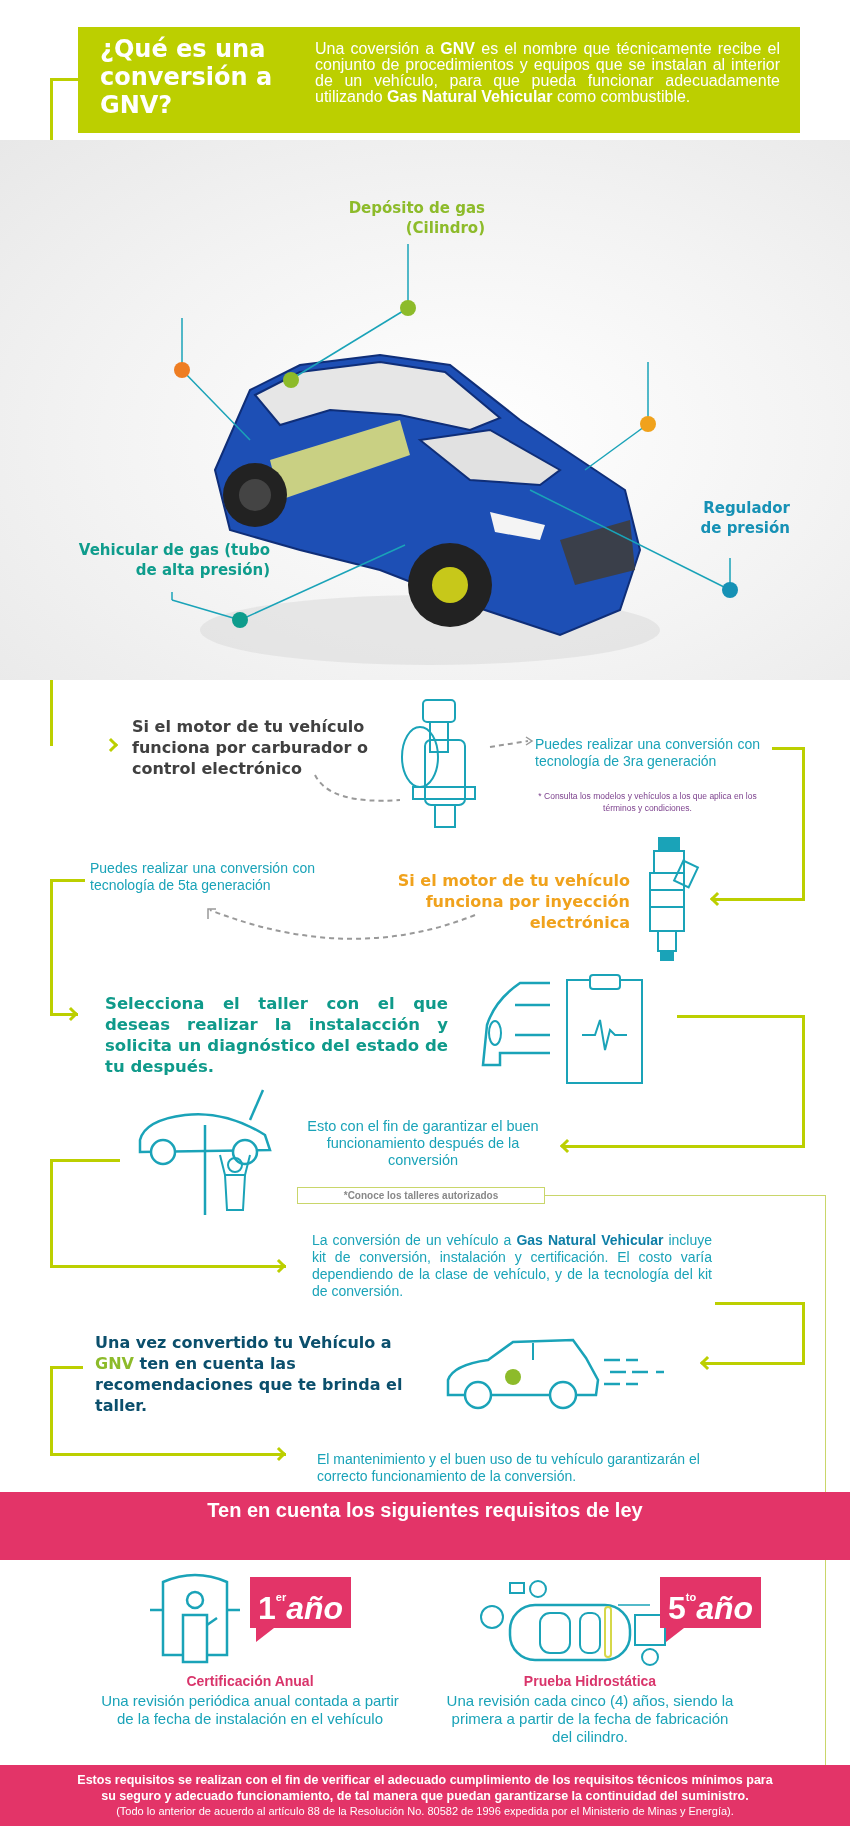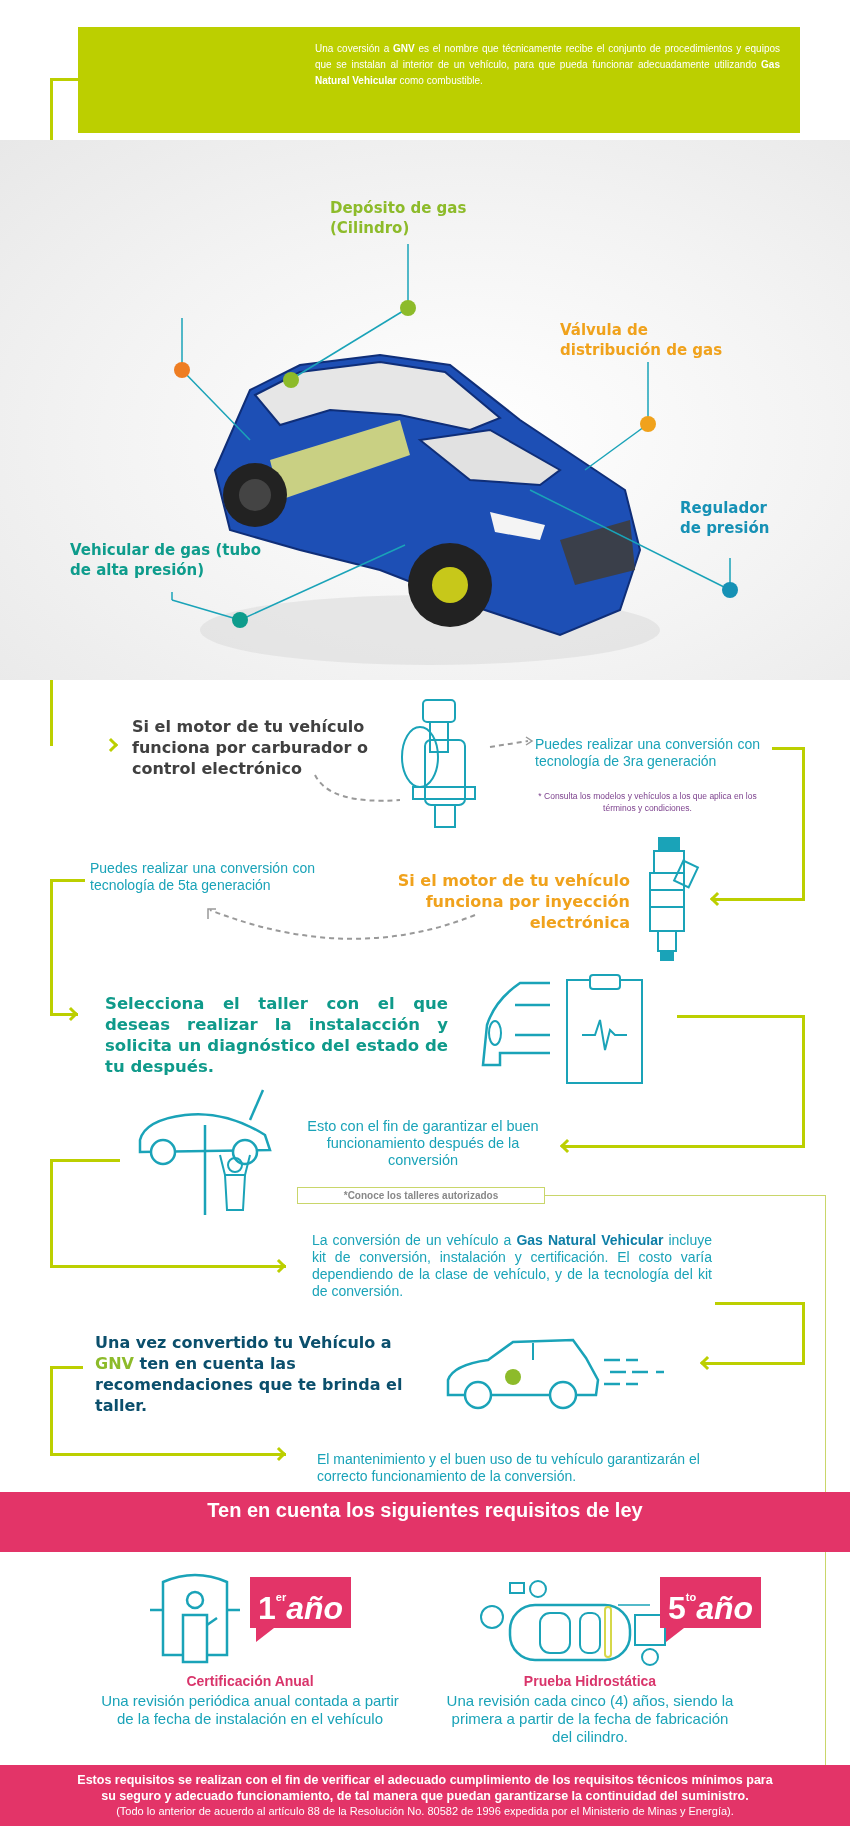--- a/index.html
+++ b/index.html
@@ -7,54 +7,55 @@
   body { position: relative; font-family: "Liberation Sans", sans-serif; }
   .abs { position: absolute; }
   .line-v { position: absolute; width: 3px; background: #bccf00; }
   .line-h { position: absolute; height: 3px; background: #bccf00; }
   .thin-v { position: absolute; width: 1px; background: #c9d66a; }
   .thin-h { position: absolute; height: 1px; background: #c9d66a; }
 
   
   #hero { left: 78px; top: 27px; width: 722px; height: 106px; background: #bccf00; }
   #hero-title { left: 22px; top: 8px; width: 180px; color: #fff; font-family: "DejaVu Sans", sans-serif; font-weight: bold; font-size: 24px; line-height: 28px; }
-  #hero-text { left: 237px; top: 14px; width: 465px; color: #fff; font-size: 10px; line-height: 16px; text-align: justify; }
+  #hero-text { left: 237px; top: 14px; width: 465px; color: #fff; font-size: 16px; line-height: 16px; text-align: justify; }
   #hero-text b { font-weight: bold; }
 
   
   #photo { left: 0; top: 140px; width: 850px; height: 540px;
     background: radial-gradient(ellipse at 55% 55%, #ffffff 0%, #f3f3f3 55%, #e8e8e8 100%); }
-  .lbl { position: absolute; font-family: "DejaVu Sans", sans-serif; font-weight: bold; font-size: 15px; line-height: 20px; text-align: left; }
+  .lbl { position: absolute; font-family: "DejaVu Sans", sans-serif; font-weight: bold; font-size: 15px; line-height: 20px; text-align: right; }
   .dot { position: absolute; width: 16px; height: 16px; border-radius: 50%; }
 
   .flow-text { position: absolute; font-size: 14px; line-height: 17px; color: #1aa3b8; text-align: justify; }
   .flow-bold { position: absolute; font-family: "DejaVu Sans", sans-serif; font-weight: bold; font-size: 16px; line-height: 21px; }
   .arrow-r { position: absolute; width: 10px; height: 10px; border-top: 3px solid #bccf00; border-right: 3px solid #bccf00; transform: rotate(45deg); }
   .arrow-l { position: absolute; width: 10px; height: 10px; border-bottom: 3px solid #bccf00; border-left: 3px solid #bccf00; transform: rotate(45deg); }
 
-  #pink-head { left: 0; top: 1492px; width: 850px; height: 60px; background: #e33468; color: #fff;
+  #pink-head { left: 0; top: 1492px; width: 850px; height: 68px; background: #e33468; color: #fff;
     text-align: center; font-weight: bold; font-size: 20px; line-height: 24px; padding-top: 6px; }
   .req-title { position: absolute; font-weight: bold; color: #d9356b; font-size: 14px; text-align: center; }
   .req-text { position: absolute; color: #1aa3b8; font-size: 15px; line-height: 18px; text-align: center; }
   .badge { position: absolute; background: #e33468; color: #fff; font-weight: bold; font-style: italic; font-size: 32px; line-height: 40px; padding: 0 8px; }
   .badge sup { font-size: 11px; font-style: normal; vertical-align: 18px; }
   .badge .tail { position: absolute; left: 6px; bottom: -14px; width: 0; height: 0; border-top: 14px solid #e33468; border-right: 18px solid transparent; }
   #pink-foot { left: 0; top: 1765px; width: 850px; height: 61px; background: #e33468; color: #fff; text-align: center; padding-top: 7px; }
   #pink-foot .f1 { font-weight: bold; font-size: 12.5px; line-height: 16px; }
   #pink-foot .f2 { font-size: 11px; line-height: 15px; }
   #talleres { left: 297px; top: 1187px; width: 248px; height: 17px; border: 1px solid #c9d66a; font-size: 10px; color: #888; text-align: center; line-height: 15px; font-weight: bold; }
   svg { position: absolute; overflow: visible; }
 </style>
 </head>
 <body>
 
 <div class="line-h" style="left:50px;top:78px;width:30px;"></div>
 <div class="line-v" style="left:50px;top:78px;height:668px;"></div>
 
 <div id="hero" class="abs">
+  <div id="hero-title" class="abs">¿Qué es una conversión a GNV?</div>
   <div id="hero-text" class="abs">
     <span>Una coversión a </span><b>GNV</b><span> es el nombre que técnicamente recibe el conjunto de procedimientos y equipos que se instalan al interior de un vehículo, para que pueda funcionar adecuadamente utilizando </span><b>Gas Natural Vehicular</b><span> como combustible.</span>
   </div>
 </div>
 
 <div id="photo" class="abs">
 
   <svg width="850" height="540" style="left:0;top:0;">
     <ellipse cx="430" cy="490" rx="230" ry="35" fill="#dcdcdc" opacity="0.6"></ellipse>
 
@@ -68,21 +69,20 @@
     <path d="M560 400 L630 380 L635 430 L575 445 Z" fill="#3a3f4a"></path>
     <path d="M490 372 L545 385 L540 400 L495 392 Z" fill="#f4f4f4"></path>
 
     <circle cx="255" cy="355" r="32" fill="#222"></circle>
       <circle cx="255" cy="355" r="16" fill="#444"></circle>
     <circle cx="450" cy="445" r="42" fill="#222"></circle>
       <circle cx="450" cy="445" r="18" fill="#c7c81a"></circle>
   </svg>
 
   <div class="lbl" style="left:330px;top:58px;width:155px;color:#8dbb2a;">Depósito de gas (Cilindro)</div>
-  <div class="lbl" style="left:560px;top:180px;width:170px;color:#f0a21c;">Válvula de distribución de gas</div>
   <div class="lbl" style="left:680px;top:358px;width:110px;color:#1691b5;">Regulador de presión</div>
   <div class="lbl" style="left:70px;top:400px;width:200px;color:#0e9c8c;">Vehicular de gas (tubo de alta presión)</div>
 
   <svg width="850" height="540" style="left:0;top:0;">
     <line x1="408" y1="104" x2="408" y2="168" stroke="#1aa3b8" stroke-width="1.5"></line>
     <line x1="408" y1="168" x2="290" y2="240" stroke="#1aa3b8" stroke-width="1.5"></line>
     <line x1="182" y1="178" x2="182" y2="230" stroke="#1aa3b8" stroke-width="1.5"></line>
     <line x1="182" y1="230" x2="250" y2="300" stroke="#1aa3b8" stroke-width="1.5"></line>
     <line x1="648" y1="222" x2="648" y2="284" stroke="#1aa3b8" stroke-width="1.5"></line>
     <line x1="648" y1="284" x2="585" y2="330" stroke="#1aa3b8" stroke-width="1.5"></line>

